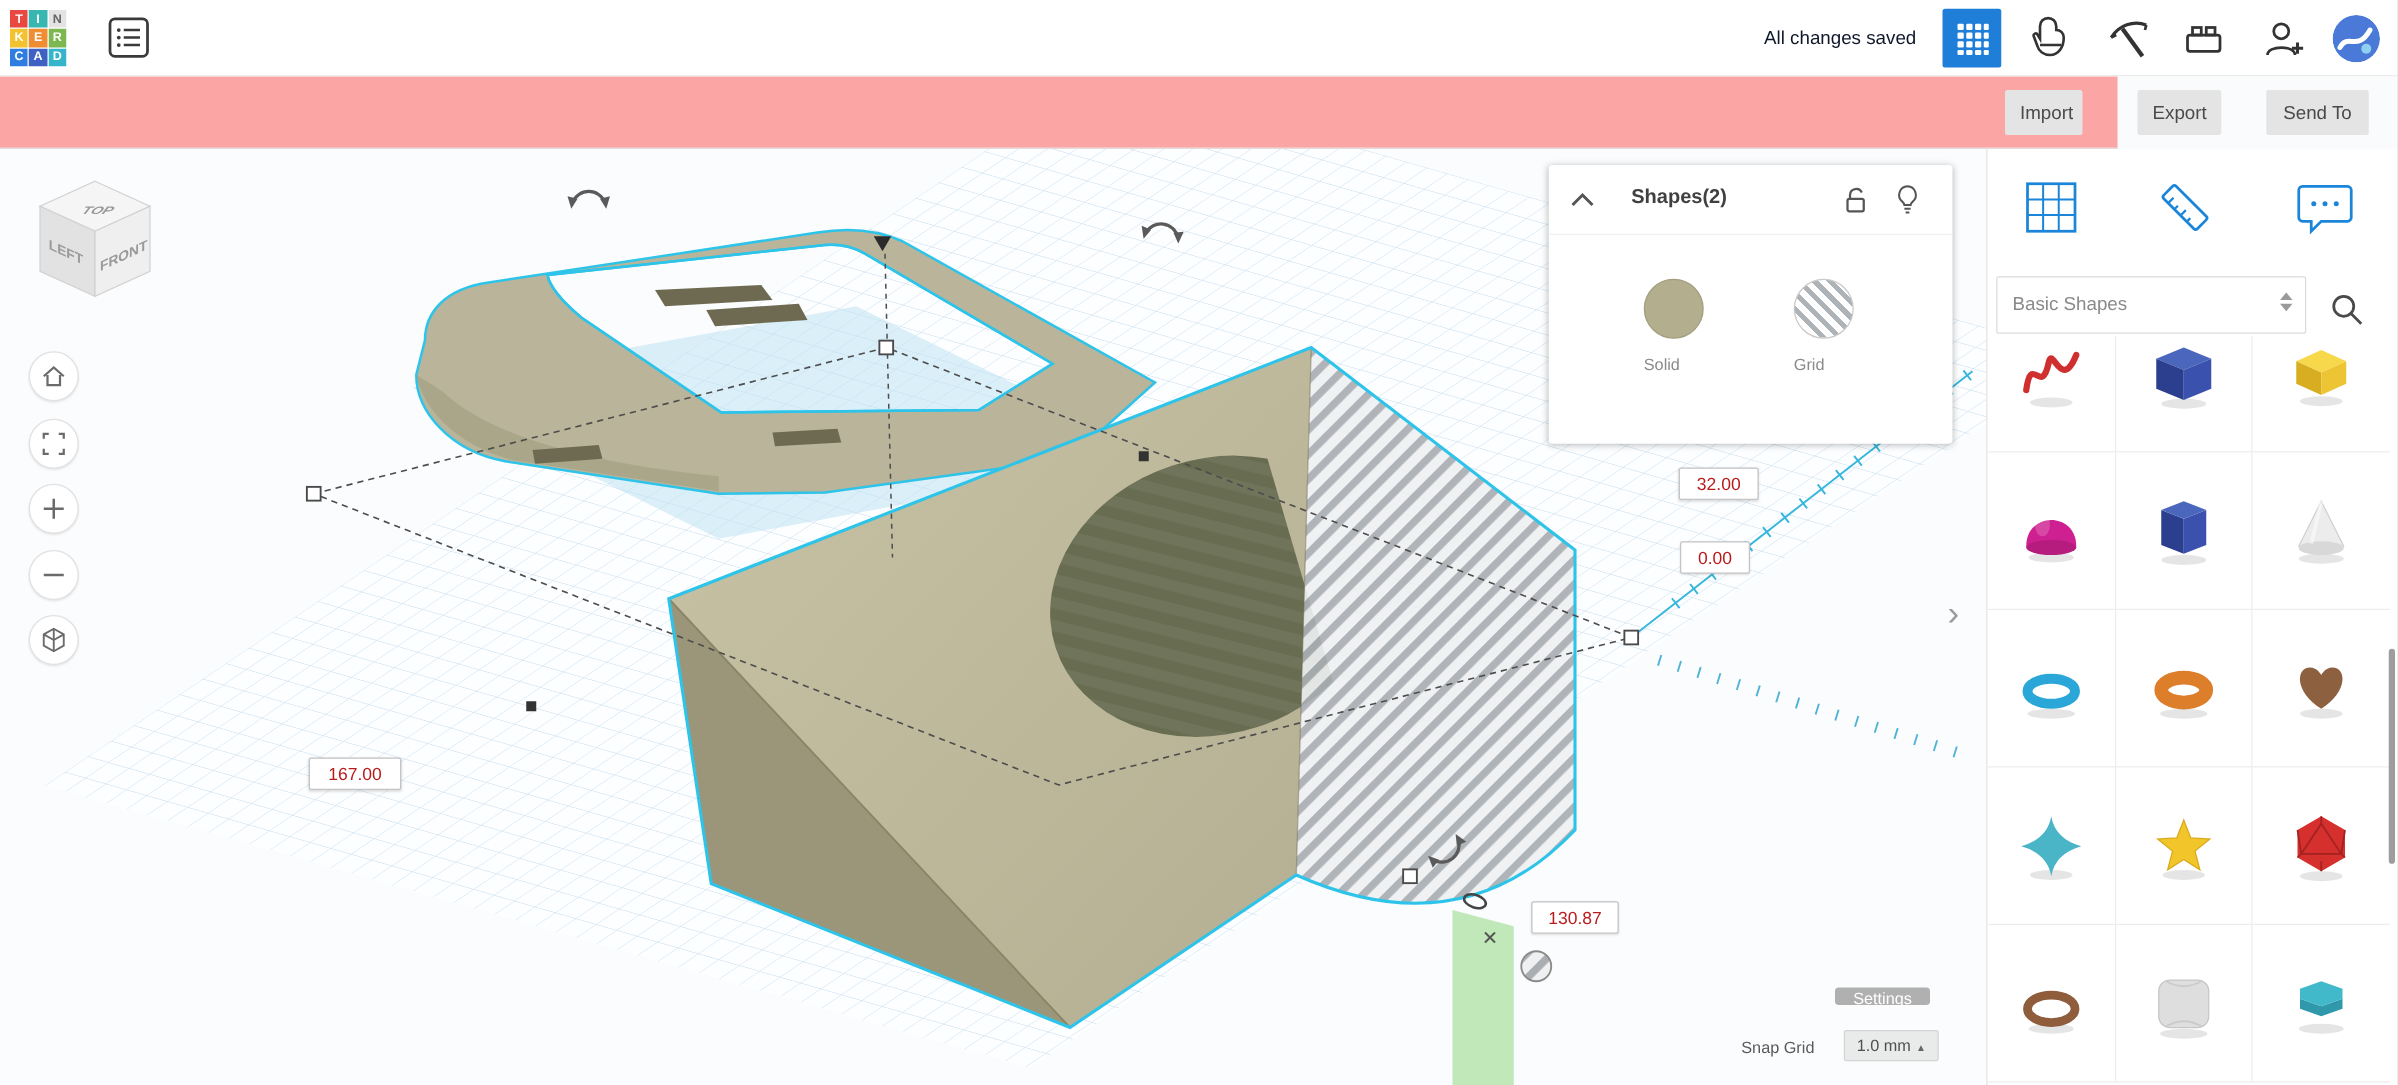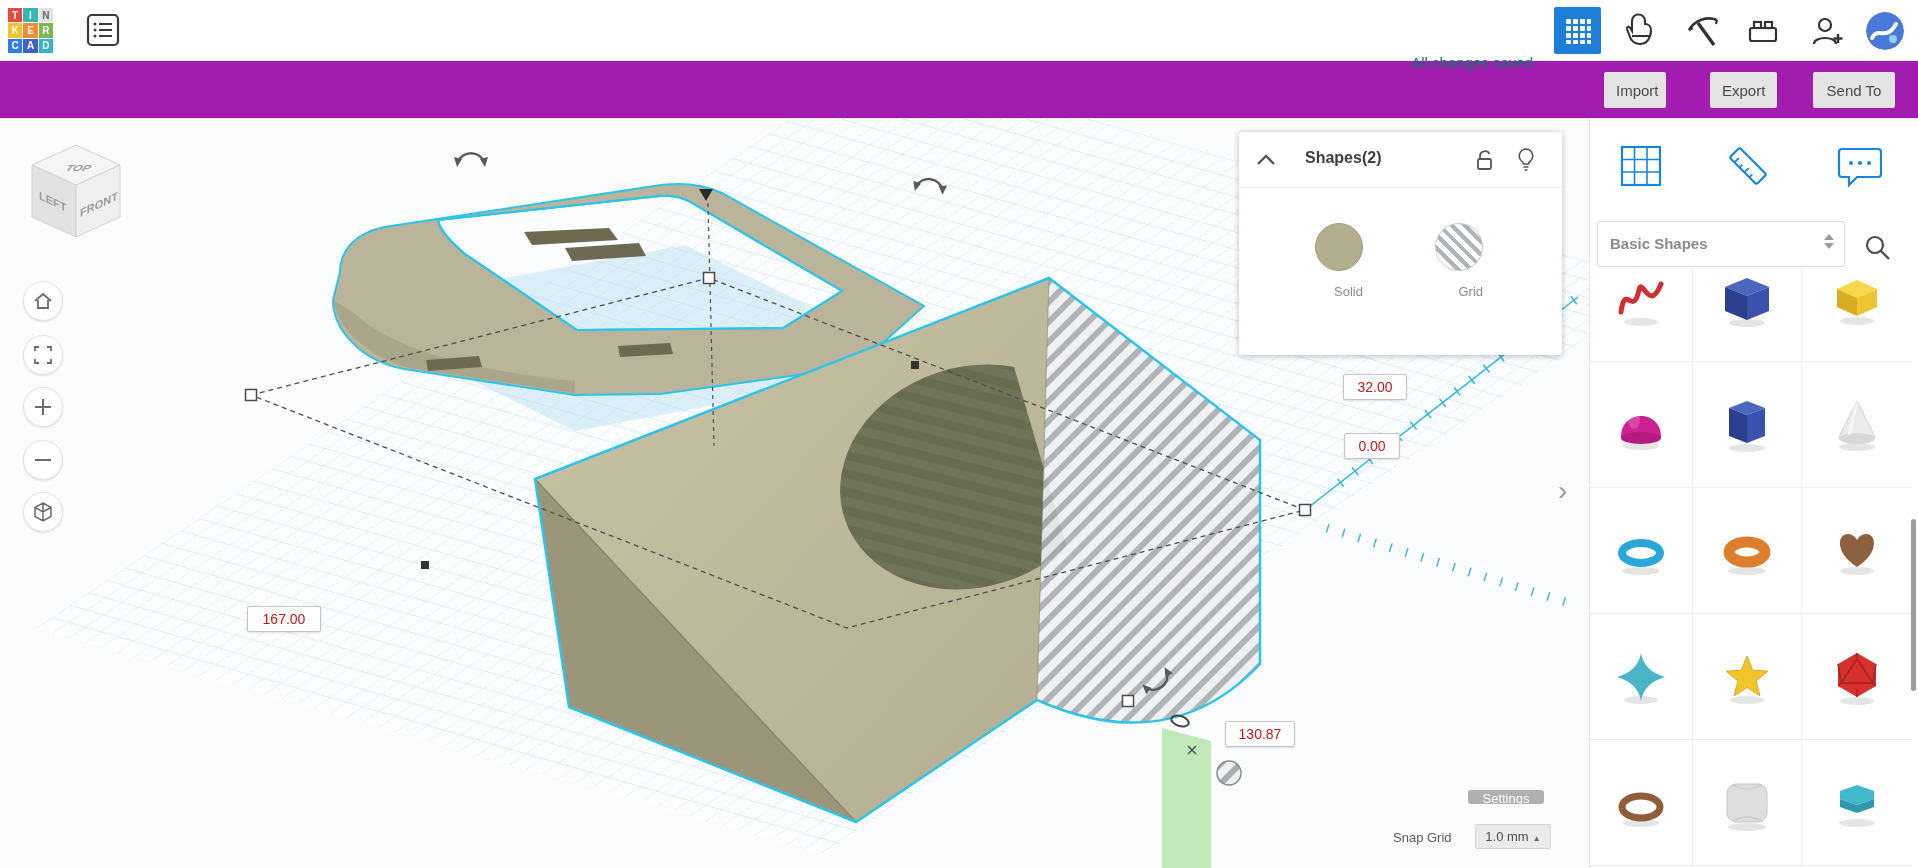--- a/index.html
+++ b/index.html
@@ -8,27 +8,27 @@
 
   
   .hdr{position:absolute;left:0;top:0;width:1918px;height:61px;background:#ffffff;border-bottom:1px solid #ececec;z-index:30;}
   .logo{position:absolute;left:8px;top:8px;width:45px;height:45px;display:grid;grid-template-columns:repeat(3,1fr);grid-template-rows:repeat(3,1fr);gap:1px;}
   .logo span{display:flex;align-items:center;justify-content:center;font-size:10px;font-weight:bold;color:#fff;}
   .lg1{background:#e8483f}.lg2{background:#37b6b2}.lg3{background:#e3e3e3;color:#666 !important}
   .lg4{background:#f2c230}.lg5{background:#ef8d33}.lg6{background:#7cb84f}
   .lg7{background:#2f7de0}.lg8{background:#3f61c4}.lg9{background:#35b5c9}
   .menu-ic{position:absolute;left:86px;top:13px;width:34px;height:34px;cursor:pointer;}
   .doc-title{position:absolute;left:146px;top:0;height:61px;line-height:61px;font-size:18px;font-weight:700;color:#3d3d3d;}
-  .status{position:absolute;right:385px;top:0;height:61px;line-height:61px;font-size:15px;color:#0f766e;margin-top:32px;}
+  .status{position:absolute;right:385px;top:0;height:61px;line-height:61px;font-size:15px;color:#0f172a;}
   .tile-active{position:absolute;left:1554px;top:7px;width:47px;height:47px;background:#1f7ed8;border-radius:2px;display:flex;align-items:center;justify-content:center;}
   .hicon{position:absolute;top:12px;width:38px;height:38px;}
   .avatar{position:absolute;left:1866px;top:12px;width:38px;height:38px;border-radius:50%;overflow:hidden;}
 
   
-  .tb{position:absolute;left:0;top:61px;width:1918px;height:58px;background:#a21caf;border-bottom:1px solid #e4e4e4;z-index:25;}
+  .tb{position:absolute;left:0;top:61px;width:1694px;height:58px;background:#fca5a5;border-bottom:1px solid #e4e4e4;z-index:25;}
   .tb .ic{position:absolute;top:74px;width:32px;height:32px;margin-top:-74px;top:13px;}
   .tb-btn{position:absolute;top:11px;height:36px;background:#e4e4e5;border:none;border-radius:2px;font-size:15px;color:#4a4a4a;cursor:pointer;padding:0 12px;}
   #btn-import{left:1604px;width:62px}#btn-export{left:1710px;width:67px}#btn-sendto{left:1813px;width:82px}
 
   
   .vp{position:absolute;left:0;top:119px;width:1589px;height:749px;background:#fafcfd;overflow:hidden;}
   .scene{position:absolute;left:0;top:0;}
   .dim{position:absolute;background:#fff;border:1px solid #c4c4c4;border-radius:2px;font-size:14px;color:#b91c1c;text-align:center;padding:4px 6px;box-shadow:0 1px 2px rgba(0,0,0,.12);cursor:text;}
   .navbtn{position:absolute;left:23px;width:40px;height:40px;border-radius:50%;background:#fff;border:1px solid #e2e2e2;box-shadow:0 1px 2px rgba(0,0,0,.10);display:flex;align-items:center;justify-content:center;cursor:pointer;}
   .viewcube{position:absolute;left:24px;top:18px;cursor:pointer;}
@@ -41,27 +41,27 @@
   
   .fp{position:absolute;left:1239px;top:132px;width:323px;height:223px;background:#fff;border-radius:3px;box-shadow:0 1px 6px rgba(0,0,0,.28);z-index:40;}
   .fp-head{position:relative;height:56px;border-bottom:1px solid #f0f0f0;}
   .fp-title{position:absolute;left:66px;top:17px;font-size:16px;font-weight:600;color:#404040;}
   .fp-collapse{position:absolute;left:16px;top:18px;cursor:pointer;}
   .fp-lock{position:absolute;left:235px;top:16px;cursor:pointer;}
   .fp-bulb{position:absolute;left:276px;top:15px;cursor:pointer;}
   .opt-circle{position:absolute;width:48px;height:48px;border-radius:50%;cursor:pointer;}
   .opt-solid{left:76px;top:91px;background:#b3ae8e;border:1px solid #a39e7f;}
   .opt-hole{left:196px;top:91px;border:1px solid #c9c9c9;background:repeating-linear-gradient(45deg,#ffffff 0 5px,#aeb3b7 5px 9px);}
-  .opt-label{position:absolute;top:152px;width:48px;text-align:right;font-size:13px;color:#8a8a8a;}
+  .opt-label{position:absolute;top:152px;width:48px;text-align:left;font-size:13px;color:#8a8a8a;}
   .lbl-solid{left:76px}.lbl-hole{left:196px}
 
   
   .rp{position:absolute;left:1589px;top:119px;width:329px;height:749px;background:#fff;border-left:1px solid #e3e3e3;z-index:20;}
   .rp-tool{position:absolute;top:20px;width:54px;height:54px;cursor:pointer;}
-  .rp-filter{position:absolute;left:7px;top:102px;width:248px;height:46px;border:1px solid #dcdcdc;border-radius:2px;background:#fff;cursor:pointer;font-weight:bold;}
+  .rp-filter{position:absolute;left:7px;top:102px;width:248px;height:46px;border:1px solid #dcdcdc;border-radius:2px;background:#fff;cursor:pointer;}
   .rp-filter .val{position:absolute;left:12px;top:0;line-height:44px;font-size:15px;color:#8a8a8a;}
   .updown{position:absolute;right:10px;top:12px;}
   .updown i{display:block;width:0;height:0;border-left:5px solid transparent;border-right:5px solid transparent;}
   .updown .u{border-bottom:6px solid #9a9a9a;margin-bottom:3px;}
   .updown .d{border-top:6px solid #9a9a9a;}
   .rp-search{position:absolute;left:270px;top:112px;width:34px;height:34px;cursor:pointer;}
   .rp-grid{position:absolute;left:0;top:150px;width:322px;height:599px;overflow:hidden;display:grid;grid-template-columns:103px 109px 110px;grid-template-rows:93px 126px 126px 126px 126px;}
   .cell{border-right:1px solid #ededed;border-bottom:1px solid #ededed;display:flex;align-items:center;justify-content:center;cursor:pointer;}
   .cell:nth-child(3n){border-right:none;}
   .cell.r1 svg{margin-top:-30px;}

